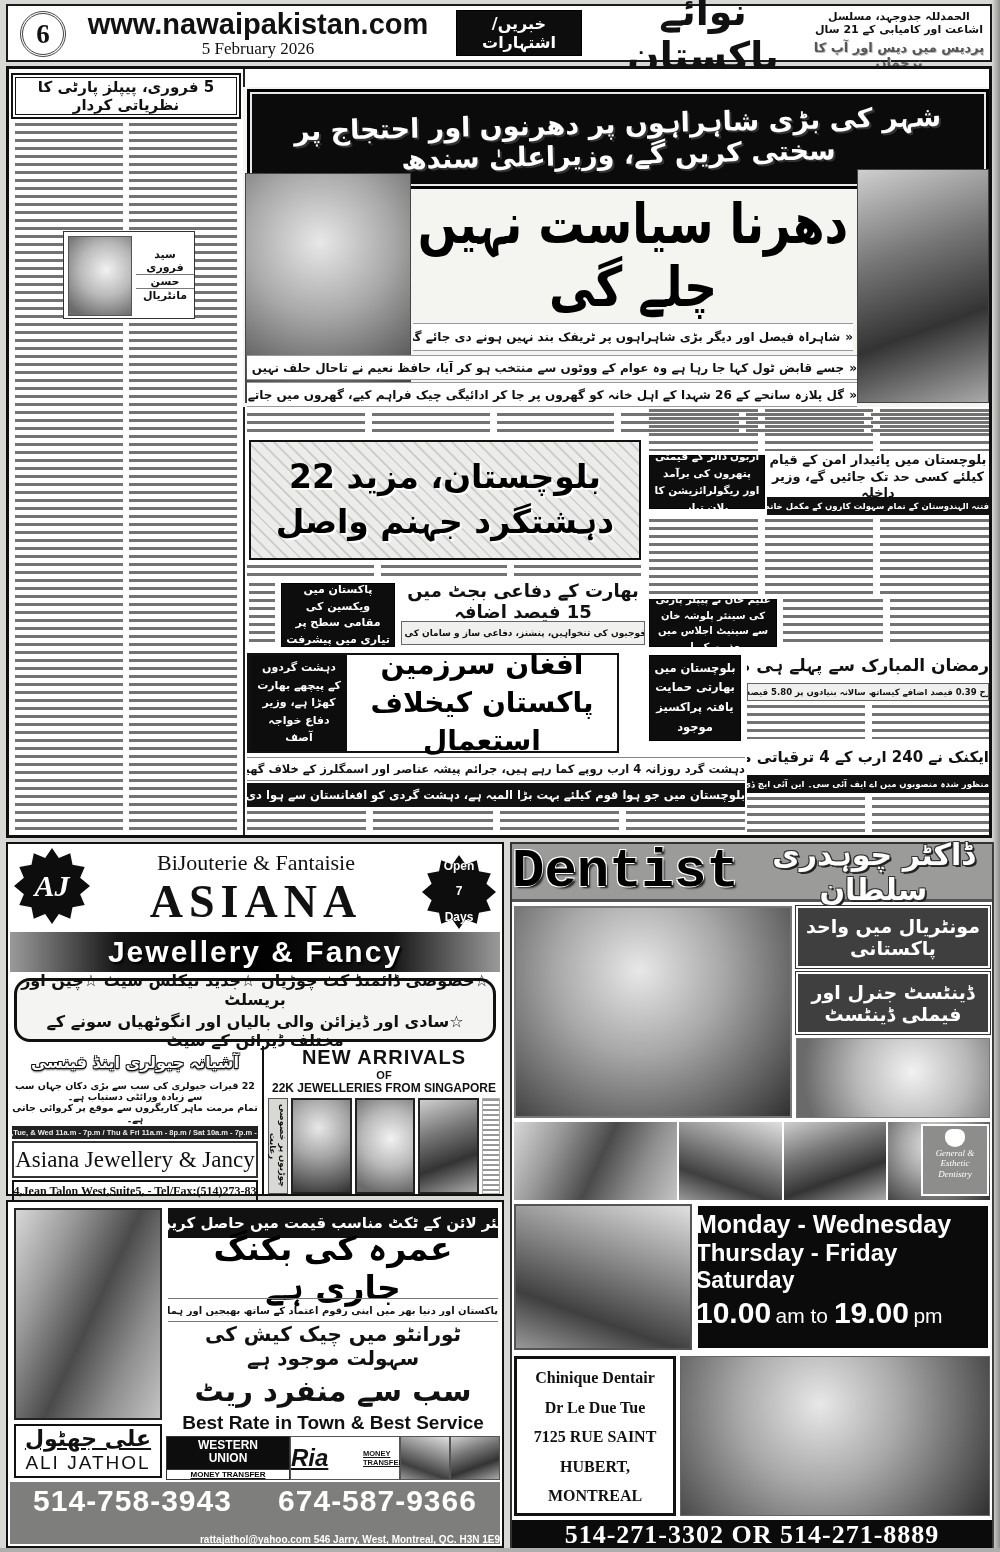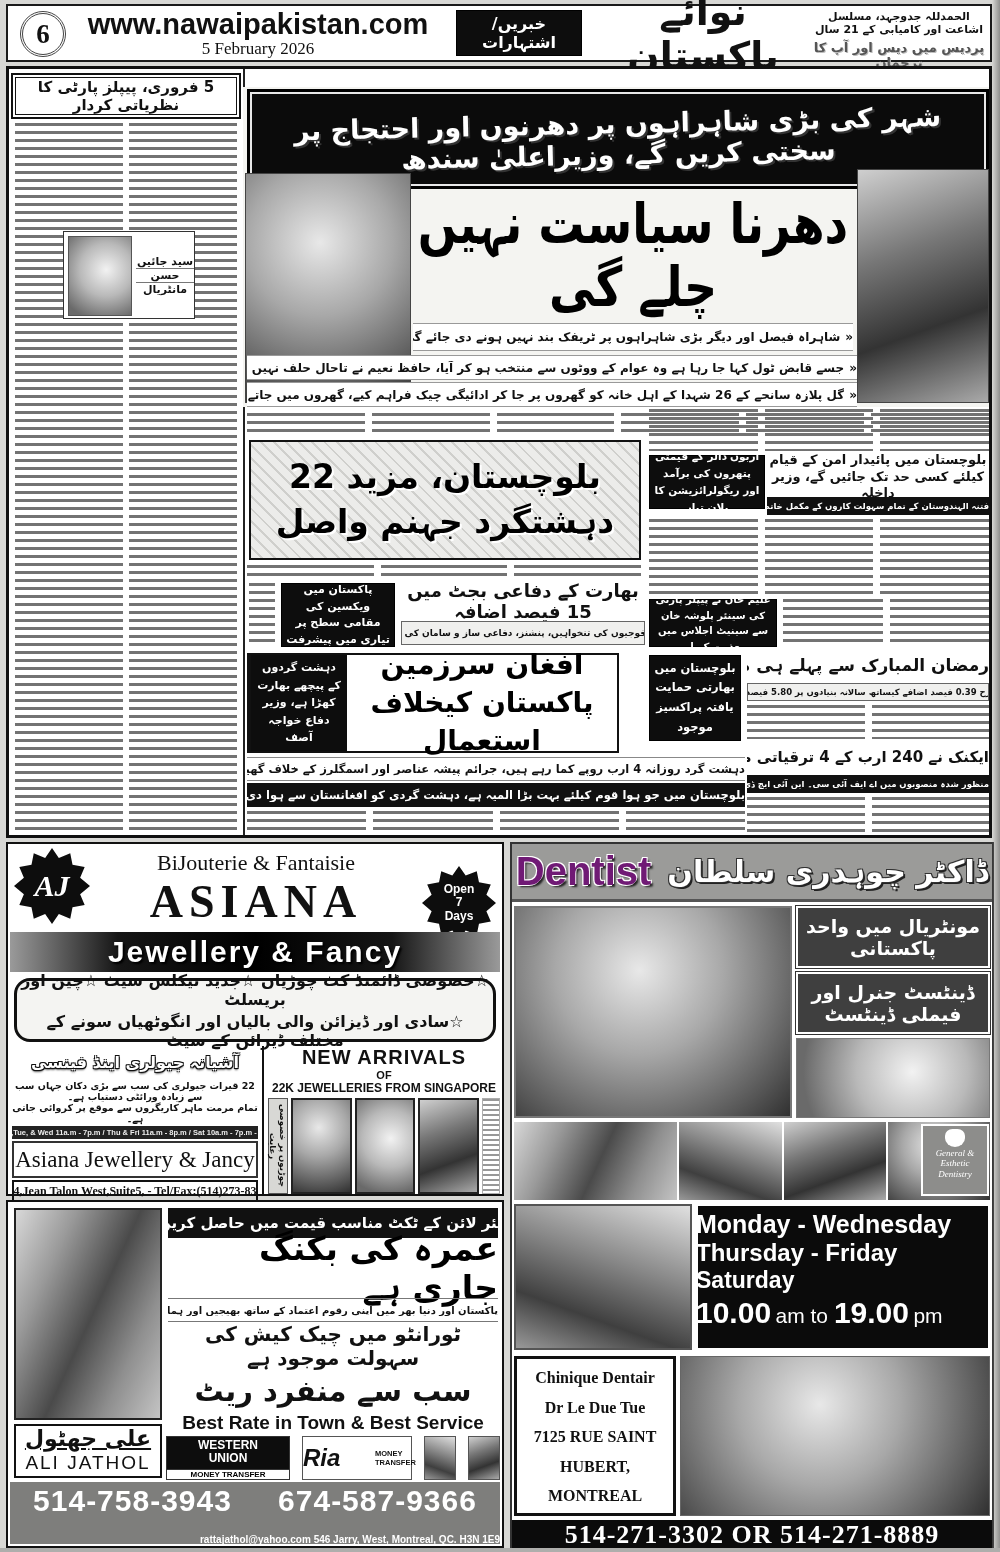--- a/index.html
+++ b/index.html
@@ -62,21 +62,21 @@
 
     <div class="abs ctr u" style="left:6px;top:8px;width:222px;height:38px;border:1px solid #111;outline:2px solid #111;outline-offset:2px;font-size:15px;font-weight:900;">
       <span>5 فروری، پیپلز پارٹی کا نظریاتی کردار</span>
     </div>
     <div class="abs sim1" style="left:6px;top:54px;width:108px;height:712px;"></div>
     <div class="abs sim1" style="left:120px;top:54px;width:108px;height:712px;"></div>
 
     <div class="abs" style="left:54px;top:162px;width:132px;height:88px;background:#fff;border:1px solid #333;display:flex;">
       <div class="ph4" style="width:62px;height:78px;margin:4px;border:1px solid #555;"></div>
       <div class="u" style="flex:1;display:flex;flex-direction:column;justify-content:center;text-align:center;font-weight:700;font-size:11px;">
-        <div style="border-bottom:1px solid #777;">سید جائیں</div>
+        <div style="border-bottom:1px solid #777;">سید فروری</div>
         <div style="border-bottom:1px solid #777;">حسن</div>
         <div>مانٹریال</div>
       </div>
     </div>
 
     <div class="abs" style="left:234px;top:18px;width:746px;height:320px;background:#f4f4f1;"></div>
 
     <div class="abs ctr" style="left:238px;top:20px;width:742px;height:100px;background:#0b0b0b;border:3px solid #000;box-shadow:inset 0 0 0 2px #e8e8e8;">
       <span class="u" style="color:#fff;font-size:27px;font-weight:900;transform:rotate(-1.3deg);padding:0 12px;text-shadow:2px 2px 0 #333;">شہر کی بڑی شاہراہوں پر دھرنوں اور احتجاج پر سختی کریں گے، وزیراعلیٰ سندھ</span>
     </div>
@@ -212,21 +212,21 @@
   <div class="abs" style="left:6px;top:842px;width:498px;height:354px;background:#fff;border:2px solid #111;">
     <div class="abs burst" style="left:6px;top:4px;width:76px;height:76px;">
       <span class="serif" style="font-size:30px;font-style:italic;font-weight:700;">AJ</span>
     </div>
     <div class="abs ctr serif" style="left:92px;top:6px;width:312px;height:26px;font-size:22px;">
       <span>BiJouterie &amp; Fantaisie</span>
     </div>
     <div class="abs ctr serif" style="left:92px;top:30px;width:312px;height:54px;font-size:46px;font-weight:900;letter-spacing:6px;">
       <span>ASIANA</span>
     </div>
-    <div class="abs burst" style="left:414px;top:22px;width:74px;height:74px;font-weight:900;font-size:12px;line-height:1.1;">
+    <div class="abs burst" style="left:414px;top:11px;width:74px;height:74px;font-weight:900;font-size:12px;line-height:1.1;gap:12px;">
       <span>Open</span>
       <span>7</span>
       <span>Days</span>
     </div>
     <div class="abs ctr" style="left:2px;top:88px;width:490px;height:40px;background:linear-gradient(90deg,#9a9a9a,#161616 22%,#000 50%,#161616 78%,#9a9a9a);">
       <span style="color:#fff;font-size:30px;font-weight:900;letter-spacing:2px;text-shadow:2px 2px 2px #000;">Jewellery &amp; Fancy</span>
     </div>
     <div class="abs u" style="left:6px;top:134px;width:482px;height:64px;border:3px solid #111;border-radius:16px;background:#f4f4f2;
                 display:flex;flex-direction:column;justify-content:center;text-align:center;font-weight:900;">
       <div style="font-size:16px;">☆خصوصی ڈائمنڈ کٹ چوڑیاں ☆جدید نیکلس سیٹ ☆چین اور بریسلٹ</div>
@@ -273,37 +273,37 @@
   <div class="abs" style="left:6px;top:1200px;width:498px;height:348px;background:#fff;border:2px solid #111;">
     <div class="abs ph1" style="left:6px;top:6px;width:148px;height:212px;border:2px solid #222;"></div>
     <div class="abs" style="left:6px;top:222px;width:148px;height:54px;border:2px solid #111;text-align:center;">
       <div class="u" style="font-size:22px;font-weight:900;line-height:1.2;text-decoration:underline;">علی جھٹول</div>
       <div style="font-size:19px;letter-spacing:2px;">ALI JATHOL</div>
     </div>
 
     <div class="abs ctr u wstrip" style="left:160px;top:6px;width:330px;height:30px;font-size:15px;">
       <span>ایئر لائن کے ٹکٹ مناسب قیمت میں حاصل کریں</span>
     </div>
-    <div class="abs ctr u" style="left:160px;top:38px;width:330px;height:56px;text-align:right;">
+    <div class="abs ctr u" style="left:160px;top:38px;width:330px;height:56px;">
       <span class="hl" style="font-size:33px;">عمرہ کی بکنگ جاری ہے</span>
     </div>
     <div class="abs ctr u" style="left:160px;top:96px;width:330px;height:24px;border-top:1px solid #777;border-bottom:1px solid #777;font-size:10px;font-weight:700;">
       <span class="nw">پاکستان اور دنیا بھر میں اپنی رقوم اعتماد کے ساتھ بھیجیں اور ہماری فاسٹ سروس سے مستفید ہوں</span>
     </div>
     <div class="abs ctr u" style="left:160px;top:124px;width:330px;height:40px;font-weight:900;font-size:20px;">
       <span>ٹورانٹو میں چیک کیش کی سہولت موجود ہے</span>
     </div>
     <div class="abs ctr u" style="left:160px;top:168px;width:330px;height:42px;font-weight:900;font-size:29px;">
       <span>سب سے منفرد ریٹ</span>
     </div>
     <div class="abs ctr" style="left:160px;top:210px;width:330px;height:22px;font-weight:900;font-size:19px;">
       <span class="nw">Best Rate in Town &amp; Best Service</span>
     </div>
 
-    <div class="abs" style="left:158px;top:234px;width:334px;height:44px;display:flex;gap:12px;">
+    <div class="abs" style="left:158px;top:234px;width:334px;height:44px;display:flex;gap:0;text-decoration:underline;">
       <div style="width:122px;border:1px solid #333;display:flex;flex-direction:column;">
         <div style="flex:1;background:#0d0d0d;color:#fff;text-align:center;font-weight:900;font-size:12px;line-height:1.1;padding-top:2px;">
           <span>WESTERN</span><br>
           <span>UNION</span>
         </div>
         <div style="background:#fff;color:#000;text-align:center;font-weight:900;font-size:8px;border-top:1px solid #333;">
           <span>MONEY TRANSFER</span>
         </div>
       </div>
       <div style="width:108px;border:1px solid #555;background:#fff;display:flex;align-items:center;justify-content:space-between;gap:4px;">
@@ -318,21 +318,21 @@
       <div style="display:flex;justify-content:space-around;font-weight:900;font-size:30px;letter-spacing:1px;margin-top:2px;">
         <span>514-758-3943</span>
         <span>674-587-9366</span>
       </div>
       <div style="font-weight:900;font-size:10px;margin-top:16px;text-align:right;">rattajathol@yahoo.com 546 Jarry, West, Montreal, QC. H3N 1E9</div>
     </div>
   </div>
 
   <div class="abs" style="left:510px;top:842px;width:484px;height:710px;background:#fff;border:2px solid #333;">
     <div class="abs ctr" style="left:0;top:0;width:480px;height:58px;background:#9b9b99;gap:16px;border-bottom:3px solid #555;">
-      <span style="font-size:40px;font-weight:900;color:#701a75;text-shadow:-1px -1px 0 #fff,1px -1px 0 #fff,-1px 1px 0 #fff,2px 2px 2px #222;">Dentist</span>
+      <span style="font-size:54px;font-weight:900;color:#000000;text-shadow:-1px -1px 0 #fff,1px -1px 0 #fff,-1px 1px 0 #fff,2px 2px 2px #222;font-family:Liberation Mono, monospace;">Dentist</span>
       <span class="u" style="font-size:30px;font-weight:900;color:#fff;text-shadow:-1px -1px 0 #333,1px -1px 0 #333,-1px 1px 0 #333,2px 2px 0 #222;">ڈاکٹر چوہدری سلطان</span>
     </div>
 
     <div class="abs ph2" style="left:2px;top:62px;width:278px;height:212px;border:2px solid #777;"></div>
     <div class="abs bb u" style="left:284px;top:62px;width:194px;height:62px;background:#3f3f3f;border:2px solid #fff;outline:1px solid #333;font-size:19px;">
       <span>مونٹریال میں واحد پاکستانی</span>
     </div>
     <div class="abs bb u" style="left:284px;top:128px;width:194px;height:62px;background:#3f3f3f;border:2px solid #fff;outline:1px solid #333;font-size:19px;">
       <span>ڈینٹسٹ جنرل اور فیملی ڈینٹسٹ</span>
     </div>

